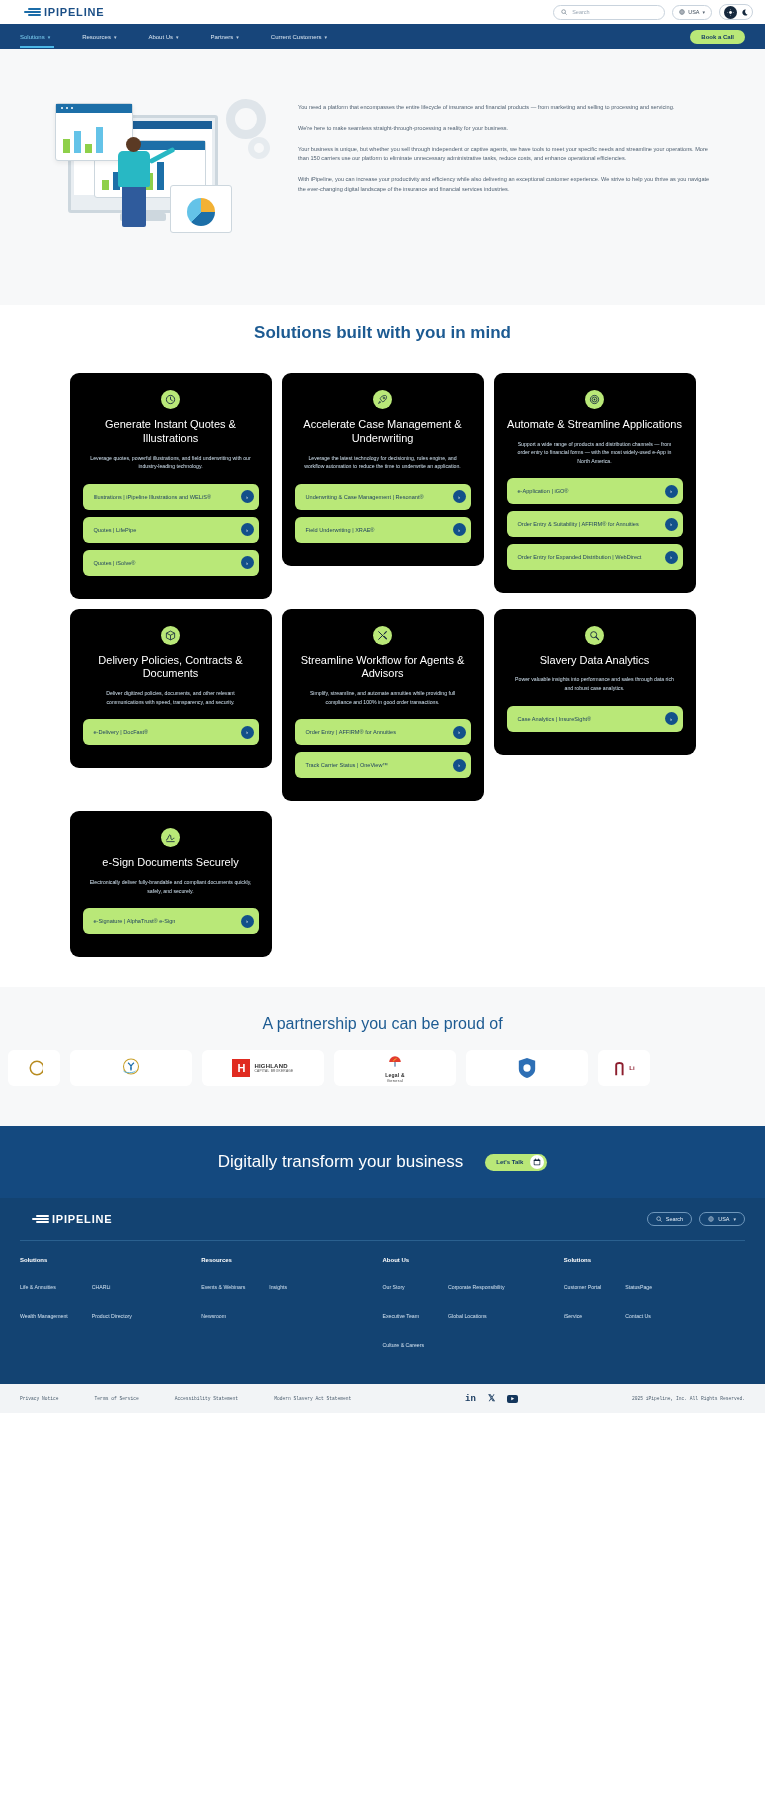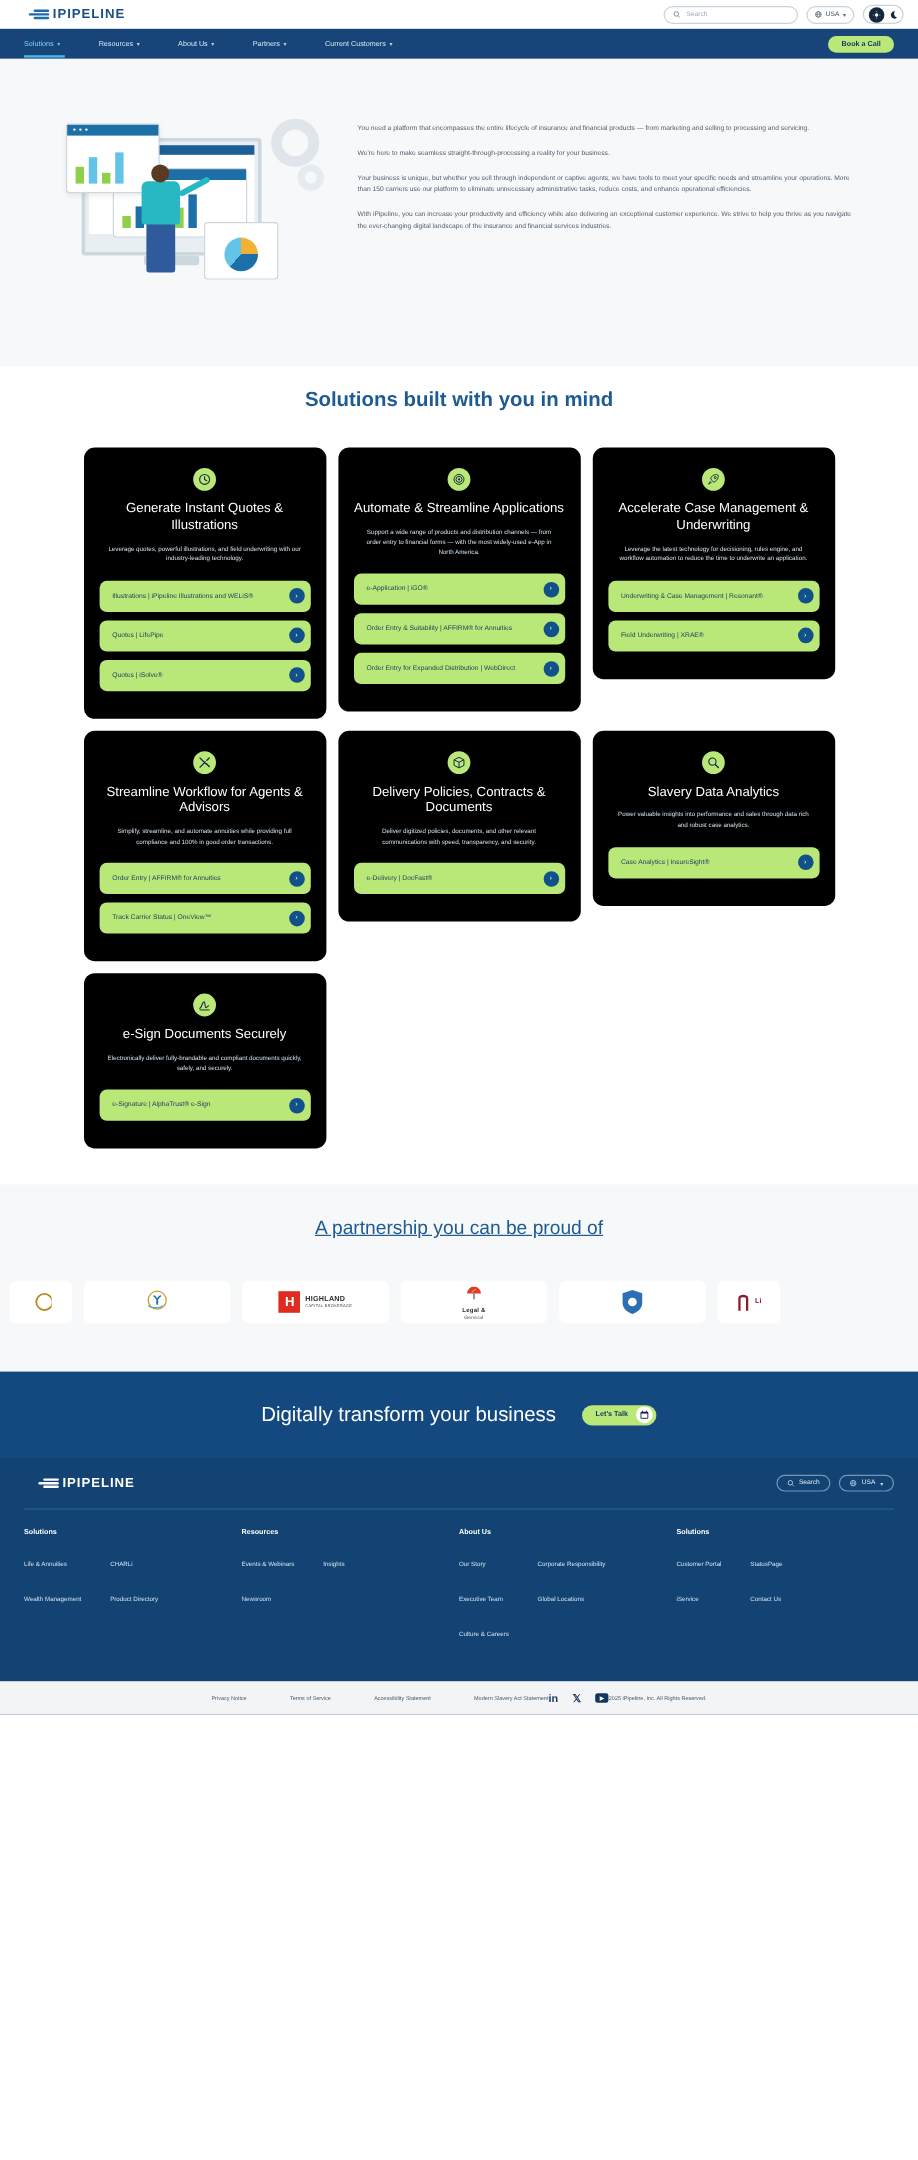--- a/index.html
+++ b/index.html
@@ -120,21 +120,21 @@
   .card p { color:#cfe0ee; font-size:5.2px; line-height:1.65; text-align:center; margin-bottom:13px; padding:0 6px; }
   .pill {
     background:#b9e878; border-radius:6px; min-height:26px; display:flex; align-items:center;
     justify-content:space-between; padding:5px 5px 5px 11px; margin-bottom:7px; cursor:pointer;
   }
   .pill .t { font-size:5.6px; color:#1b3d5f; line-height:1.45; padding-right:5px; }
   .chev { width:13px; height:13px; border-radius:50%; background:#12508a; flex:none; display:flex; align-items:center; justify-content:center; color:#fff; font-size:6px; }
 
   
   .partners { background:#f7f8f9; padding:28px 0 40px 0; }
-  .partners h2 { text-align:center; font-size:16px; color:#1d5b92; font-weight:400; margin-bottom:34px;text-decoration:underline; }
+  .partners h2 { text-align:center; font-size:16px; color:#1d5b92; font-weight:400; margin-bottom:17px; }
   .logos { display:flex; gap:10px; padding:0 8px; overflow:hidden; align-items:center; }
   .logo-card { flex:none; width:122px; height:36px; background:#fff; border-radius:6px; display:flex; align-items:center; justify-content:center; }
   .logo-card.partial { width:52px; }
   .lg-txt { font-size:6px; font-weight:700; color:#2b2b2b; letter-spacing:.2px; }
   .lg-sub { font-size:3.2px; letter-spacing:.3px; color:#444; }
   .hl-sq { width:18px; height:18px; background:#e02b20; display:flex; align-items:center; justify-content:center; color:#fff; font-weight:700; font-size:11px; margin-right:4px; }
 
   
   .cta-band { background:#14497f; padding:26px 16px; display:flex; align-items:center; justify-content:center; gap:22px; }
   .cta-band h2 { color:#fff; font-size:17px; font-weight:400; }
@@ -148,21 +148,21 @@
   .f-logo .logo-mark span { background:#ffffff; }
   .f-logo .logo-text { color:#ffffff; }
   .f-actions { display:flex; gap:7px; align-items:center; }
   .f-pill { display:flex; align-items:center; gap:4px; border:1px solid #6f97bb; border-radius:10px; height:14px; padding:0 8px; font-size:5.5px; color:#e4eef7; }
   .f-cols { display:grid; grid-template-columns:repeat(4, 1fr); gap:0; padding:16px 0 22px 0; }
   .f-col h4 { color:#fff; font-size:6px; font-weight:600; margin-bottom:12px; }
   .f-links { display:flex; gap:24px; }
   .f-links ul { list-style:none; }
   .f-links li { margin-bottom:11px; }
   .f-links a { color:#d2e2f0; font-size:5.2px; text-decoration:none; cursor:pointer; }
-  .f-bottom { background:#f2f4f6; margin:0 -20px; padding:9px 20px; display:flex; align-items:center; justify-content:center; }
+  .f-bottom { background:#f2f4f6; margin:0 -20px; padding:9px 20px; display:flex; align-items:center; justify-content:space-between;font-family:Liberation Mono, monospace; }
   .legal { display:flex; gap:36px; }
   .legal a { color:#4a5c6d; font-size:4.6px; text-decoration:none; }
   .socials { display:flex; gap:12px; align-items:center; }
   .soc { color:#14365c; font-size:9px; font-weight:700; cursor:pointer; }
   .yt { width:11px; height:8px; background:#14365c; border-radius:2px; display:flex; align-items:center; justify-content:center; color:#fff; font-size:5px; }
   .copyright { font-size:4.6px; color:#4a5c6d; }
 </style>
 </head>
 <body>
 
@@ -316,20 +316,40 @@
         </div>
         <div class="pill">
           <span class="t">Quotes | iSolve®</span>
           <span class="chev">›</span>
         </div>
       </div>
 
       <div class="card">
         <div class="card-icon">
           <svg width="11" height="11" viewBox="0 0 16 16">
+              <path d="M10.5 2.2c2.6-.5 3.8.7 3.3 3.3-.5 2.5-3 5-5.6 6L6 9 4.6 6.6c1-2.6 3.4-3.9 5.9-4.4z" stroke="#15283d" stroke-width="1.1" fill="none"></path>
+              <circle cx="10.2" cy="5.8" r="1.3" stroke="#15283d" stroke-width="1.1" fill="none"></circle>
+              <path d="M4.4 10.2 2.2 13.8l3.6-2.2" stroke="#15283d" stroke-width="1.1" fill="none"></path>
+            </svg>
+        </div>
+        <h3>Accelerate Case Management &amp; Underwriting</h3>
+        <p>Leverage the latest technology for decisioning, rules engine, and workflow automation to reduce the time to underwrite an application.</p>
+        <div class="pill">
+          <span class="t">Underwriting &amp; Case Management | Resonant®</span>
+          <span class="chev">›</span>
+        </div>
+        <div class="pill">
+          <span class="t">Field Underwriting | XRAE®</span>
+          <span class="chev">›</span>
+        </div>
+      </div>
+
+      <div class="card">
+        <div class="card-icon">
+          <svg width="11" height="11" viewBox="0 0 16 16">
               <circle cx="8" cy="8" r="6" stroke="#15283d" stroke-width="1.2" fill="none"></circle>
               <circle cx="8" cy="8" r="3.6" stroke="#15283d" stroke-width="1.2" fill="none"></circle>
               <circle cx="8" cy="8" r="1.3" fill="#15283d"></circle>
             </svg>
         </div>
         <h3>Automate &amp; Streamline Applications</h3>
         <p>Support a wide range of products and distribution channels — from order entry to financial forms — with the most widely-used e-App in North America.</p>
         <div class="pill">
           <span class="t">e-Application | iGO®</span>
           <span class="chev">›</span>
@@ -340,68 +360,48 @@
         </div>
         <div class="pill">
           <span class="t">Order Entry for Expanded Distribution | WebDirect</span>
           <span class="chev">›</span>
         </div>
       </div>
 
       <div class="card">
         <div class="card-icon">
           <svg width="11" height="11" viewBox="0 0 16 16">
-              <path d="M10.5 2.2c2.6-.5 3.8.7 3.3 3.3-.5 2.5-3 5-5.6 6L6 9 4.6 6.6c1-2.6 3.4-3.9 5.9-4.4z" stroke="#15283d" stroke-width="1.1" fill="none"></path>
-              <circle cx="10.2" cy="5.8" r="1.3" stroke="#15283d" stroke-width="1.1" fill="none"></circle>
-              <path d="M4.4 10.2 2.2 13.8l3.6-2.2" stroke="#15283d" stroke-width="1.1" fill="none"></path>
-            </svg>
-        </div>
-        <h3>Accelerate Case Management &amp; Underwriting</h3>
-        <p>Leverage the latest technology for decisioning, rules engine, and workflow automation to reduce the time to underwrite an application.</p>
-        <div class="pill">
-          <span class="t">Underwriting &amp; Case Management | Resonant®</span>
-          <span class="chev">›</span>
-        </div>
-        <div class="pill">
-          <span class="t">Field Underwriting | XRAE®</span>
+              <path d="M8 1.6 14 4.6v6.8L8 14.4 2 11.4V4.6z" stroke="#15283d" stroke-width="1.2" fill="none"></path>
+              <path d="M2 4.6 8 7.6l6-3M8 7.6v6.8" stroke="#15283d" stroke-width="1.2" fill="none"></path>
+            </svg>
+        </div>
+        <h3>Delivery Policies, Contracts &amp; Documents</h3>
+        <p>Deliver digitized policies, documents, and other relevant communications with speed, transparency, and security.</p>
+        <div class="pill">
+          <span class="t">e-Delivery | DocFast®</span>
           <span class="chev">›</span>
         </div>
       </div>
 
       <div class="card">
         <div class="card-icon">
           <svg width="11" height="11" viewBox="0 0 16 16">
               <path d="M2.4 2.4 7 7m0 0 2.6 2.6M2.4 13.6 9 7" stroke="#15283d" stroke-width="1.4" stroke-linecap="round"></path>
               <path d="M10.2 9.4l3.4 3.4" stroke="#15283d" stroke-width="1.8" stroke-linecap="round"></path>
               <path d="M13.6 2.4 10.8 5.2" stroke="#15283d" stroke-width="1.6" stroke-linecap="round"></path>
             </svg>
         </div>
         <h3>Streamline Workflow for Agents &amp; Advisors</h3>
         <p>Simplify, streamline, and automate annuities while providing full compliance and 100% in good order transactions.</p>
         <div class="pill">
           <span class="t">Order Entry | AFFIRM® for Annuities</span>
           <span class="chev">›</span>
         </div>
         <div class="pill">
           <span class="t">Track Carrier Status | OneView™</span>
-          <span class="chev">›</span>
-        </div>
-      </div>
-
-      <div class="card">
-        <div class="card-icon">
-          <svg width="11" height="11" viewBox="0 0 16 16">
-              <path d="M8 1.6 14 4.6v6.8L8 14.4 2 11.4V4.6z" stroke="#15283d" stroke-width="1.2" fill="none"></path>
-              <path d="M2 4.6 8 7.6l6-3M8 7.6v6.8" stroke="#15283d" stroke-width="1.2" fill="none"></path>
-            </svg>
-        </div>
-        <h3>Delivery Policies, Contracts &amp; Documents</h3>
-        <p>Deliver digitized policies, documents, and other relevant communications with speed, transparency, and security.</p>
-        <div class="pill">
-          <span class="t">e-Delivery | DocFast®</span>
           <span class="chev">›</span>
         </div>
       </div>
 
       <div class="card">
         <div class="card-icon">
           <svg width="11" height="11" viewBox="0 0 16 16">
               <circle cx="6.8" cy="6.8" r="4.4" stroke="#15283d" stroke-width="1.3" fill="none"></circle>
               <line x1="10.2" y1="10.2" x2="14" y2="14" stroke="#15283d" stroke-width="1.6" stroke-linecap="round"></line>
             </svg>

